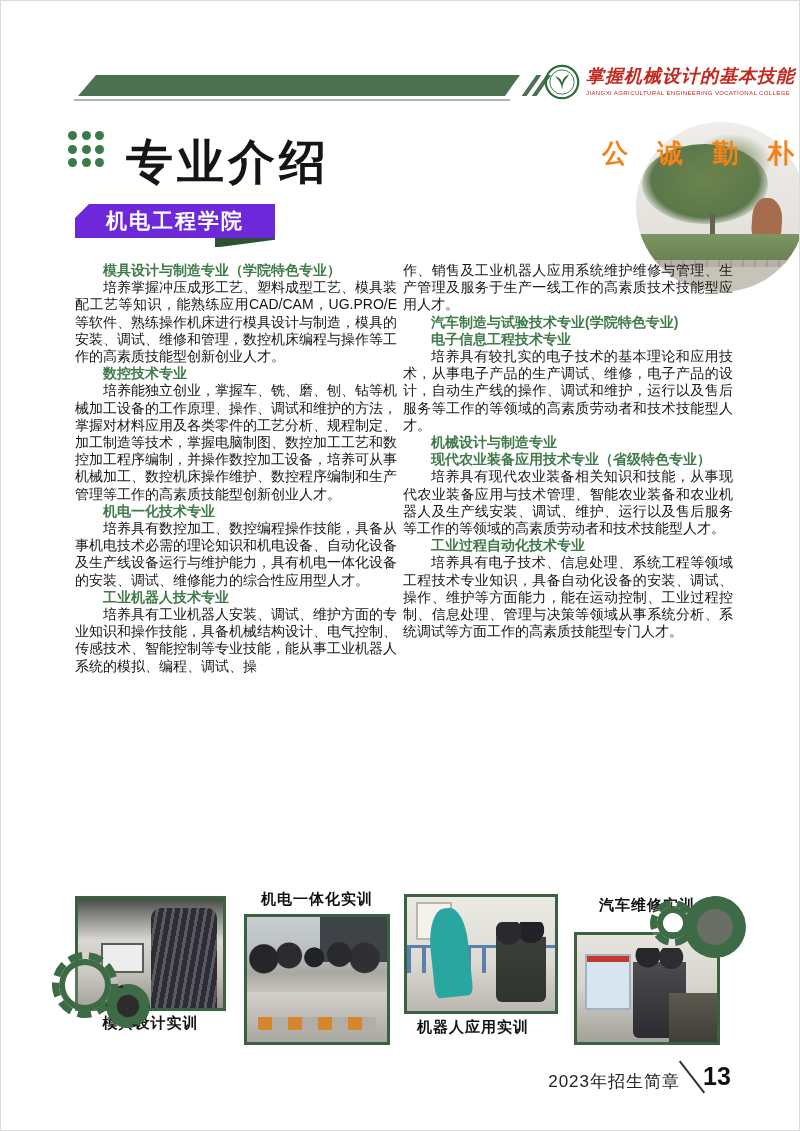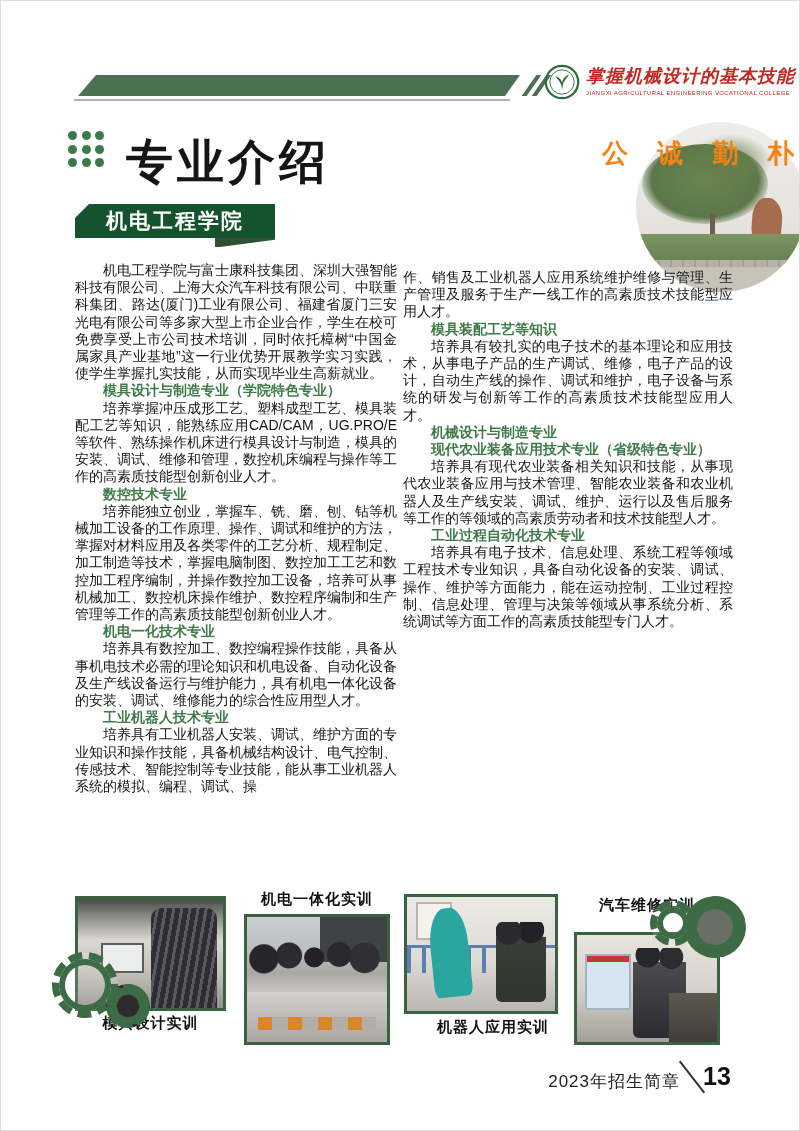--- a/index.html
+++ b/index.html
@@ -43,32 +43,32 @@
   .cp-trunk{position:absolute;left:74px;top:92px;width:5px;height:28px;background:#6b5f4d;}
   .cp-stone{position:absolute;left:116px;top:76px;width:30px;height:46px;background:#a56c4e;
     border-radius:42% 48% 30% 34%;transform:rotate(4deg);}
   .cp-grass{position:absolute;left:0;top:112px;width:170px;height:30px;
     background:linear-gradient(180deg,#7d9463 0%,#677f52 100%);}
   .cp-curb{position:absolute;left:0;top:138px;width:170px;height:8px;
     background:repeating-linear-gradient(90deg,#b7b2a6 0 10px,#a49f93 10px 12px);}
   .cp-path{position:absolute;left:0;top:145px;width:170px;height:25px;background:#c8c3b8;}
 
   
-  .section-banner{position:absolute;left:75px;top:204px;width:200px;height:34px;background:#14532d;
+  .section-banner{position:absolute;left:75px;top:204px;width:200px;height:34px;background:#6d28d9;
     clip-path:polygon(14px 0,100% 0,100% 100%,0 100%,0 14px);z-index:2;
     display:flex;align-items:center;justify-content:center;}
   .section-banner span{color:#fff;font-weight:bold;font-size:21px;letter-spacing:2px;}
   .banner-fold{position:absolute;left:215px;top:238px;width:60px;height:9px;background:#2e5134;
     clip-path:polygon(0 0,100% 0,100% 20%,8% 100%,0 100%);}
 
   
   .col{position:absolute;top:262px;width:322px;font-size:14px;line-height:17.2px;
     text-align:justify;color:#161616;z-index:2;}
   .col-left{left:75px;}
-  .col-right{left:403px;width:330px;margin-top:7px;}
+  .col-right{left:403px;width:330px;}
   .col p{margin:0;}
   .pp{text-indent:2em;}
   .pc{text-indent:0;}
   .mh{color:#3f7b48;font-weight:bold;text-indent:2em;}
 
   
   .photo{position:absolute;border:3px solid #396240;box-sizing:border-box;overflow:hidden;background:#cfcfcb;z-index:2;}
   .photo1{left:75px;top:896px;width:151px;height:115px;
     background:linear-gradient(180deg,#4a4a48 0%,#8a8a86 16%,#dad8d3 38%,#c2bfb8 68%,#94918a 100%);}
   .p1-person{position:absolute;right:4%;top:8%;width:46%;height:92%;border-radius:10px 10px 0 0;
@@ -108,21 +108,21 @@
     background:
       radial-gradient(circle at 28% 8%,#27272b 13%,rgba(0,0,0,0) 14%),
       radial-gradient(circle at 72% 10%,#2d2d31 13%,rgba(0,0,0,0) 14%),
       linear-gradient(180deg,rgba(0,0,0,0) 15%,#4b4b50 16%,#2c2c30 100%);border-radius:6px;}
   .p4-bench{position:absolute;right:0;bottom:0;width:34%;height:46%;
     background:linear-gradient(180deg,#5c5950 0%,#403e38 100%);}
 
   .caption{position:absolute;font-weight:bold;font-size:15px;color:#111;letter-spacing:1px;text-align:center;z-index:3;font-family:Liberation Mono, monospace;}
   .cap1{left:75px;width:151px;top:1014px;}
   .cap2{left:244px;width:146px;top:890px;}
-  .cap3{left:416px;width:154px;top:1018px;}
+  .cap3{left:396px;width:154px;top:1018px;}
   .cap4{left:574px;width:146px;top:896px;}
 
   
   .gear{position:absolute;border-radius:50%;box-sizing:border-box;z-index:4;}
   .gear-ring{border:7px dashed #3c6b45;box-shadow:inset 0 0 0 6px #3c6b45;background:rgba(255,255,255,0.15);}
   .gear-solid{border:7px dashed #3c6b45;background:#3c6b45;}
   .ga-1{left:52px;top:952px;width:66px;height:66px;transform:rotate(8deg);}
   .ga-2{left:106px;top:984px;width:44px;height:44px;transform:rotate(-12deg);
     background:radial-gradient(circle,#2c2c2c 52%,#3c6b45 53%);}
   .gb-1{left:650px;top:900px;width:46px;height:46px;transform:rotate(14deg);}
@@ -183,35 +183,35 @@
   <div class="cp-curb"></div>
   <div class="cp-path"></div>
 </div>
 
 <div class="section-banner">
   <span>机电工程学院</span>
 </div>
 <div class="banner-fold"></div>
 
 <div class="col col-left">
-  <p class="pp">机电工程学院与富士康科技集团、深圳大强智能科技有限公司、上海大众汽车科技有限公司、中联重科集团、路达(厦门)工业有限公司、福建省厦门三安光电有限公司等多家大型上市企业合作，学生在校可免费享受上市公司技术培训，同时依托樟树“中国金属家具产业基地”这一行业优势开展教学实习实践，使学生掌握扎实技能，从而实现毕业生高薪就业。</p>
   <p class="mh">模具设计与制造专业（学院特色专业）</p>
   <p class="pp">培养掌握冲压成形工艺、塑料成型工艺、模具装配工艺等知识，能熟练应用CAD/CAM，UG.PRO/E等软件、熟练操作机床进行模具设计与制造，模具的安装、调试、维修和管理，数控机床编程与操作等工作的高素质技能型创新创业人才。</p>
   <p class="mh">数控技术专业</p>
   <p class="pp">培养能独立创业，掌握车、铣、磨、刨、钻等机械加工设备的工作原理、操作、调试和维护的方法，掌握对材料应用及各类零件的工艺分析、规程制定、加工制造等技术，掌握电脑制图、数控加工工艺和数控加工程序编制，并操作数控加工设备，培养可从事机械加工、数控机床操作维护、数控程序编制和生产管理等工作的高素质技能型创新创业人才。</p>
   <p class="mh">机电一化技术专业</p>
   <p class="pp">培养具有数控加工、数控编程操作技能，具备从事机电技术必需的理论知识和机电设备、自动化设备及生产线设备运行与维护能力，具有机电一体化设备的安装、调试、维修能力的综合性应用型人才。</p>
   <p class="mh">工业机器人技术专业</p>
   <p class="pp">培养具有工业机器人安装、调试、维护方面的专业知识和操作技能，具备机械结构设计、电气控制、传感技术、智能控制等专业技能，能从事工业机器人系统的模拟、编程、调试、操</p>
 </div>
 
 <div class="col col-right">
   <p class="pc">作、销售及工业机器人应用系统维护维修与管理、生产管理及服务于生产一线工作的高素质技术技能型应用人才。</p>
-  <p class="mh">模具装配工艺等知识</p>
-  <p class="pp">培养具有较扎实的电子技术的基本理论和应用技术，从事电子产品的生产调试、维修，电子产品的设计，自动生产线的操作、调试和维护，电子设备与系统的研发与创新等工作的高素质技术技能型应用人才。</p>
+  <p class="mh">汽车制造与试验技术专业(学院特色专业)</p>
+  <p class="mh">电子信息工程技术专业</p>
+  <p class="pp">培养具有较扎实的电子技术的基本理论和应用技术，从事电子产品的生产调试、维修，电子产品的设计，自动生产线的操作、调试和维护，运行以及售后服务等工作的等领域的高素质劳动者和技术技能型人才。</p>
   <p class="mh">机械设计与制造专业</p>
   <p class="mh">现代农业装备应用技术专业（省级特色专业）</p>
   <p class="pp">培养具有现代农业装备相关知识和技能，从事现代农业装备应用与技术管理、智能农业装备和农业机器人及生产线安装、调试、维护、运行以及售后服务等工作的等领域的高素质劳动者和技术技能型人才。</p>
   <p class="mh">工业过程自动化技术专业</p>
   <p class="pp">培养具有电子技术、信息处理、系统工程等领域工程技术专业知识，具备自动化设备的安装、调试、操作、维护等方面能力，能在运动控制、工业过程控制、信息处理、管理与决策等领域从事系统分析、系统调试等方面工作的高素质技能型专门人才。</p>
 </div>
 
 <div class="photo photo1">
   <div class="p1-screen"></div>
   <div class="p1-person"></div>

